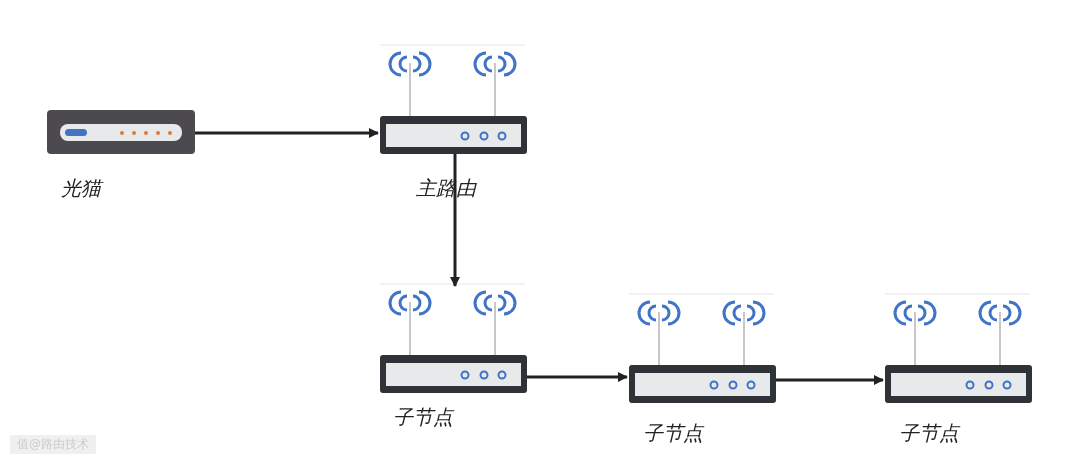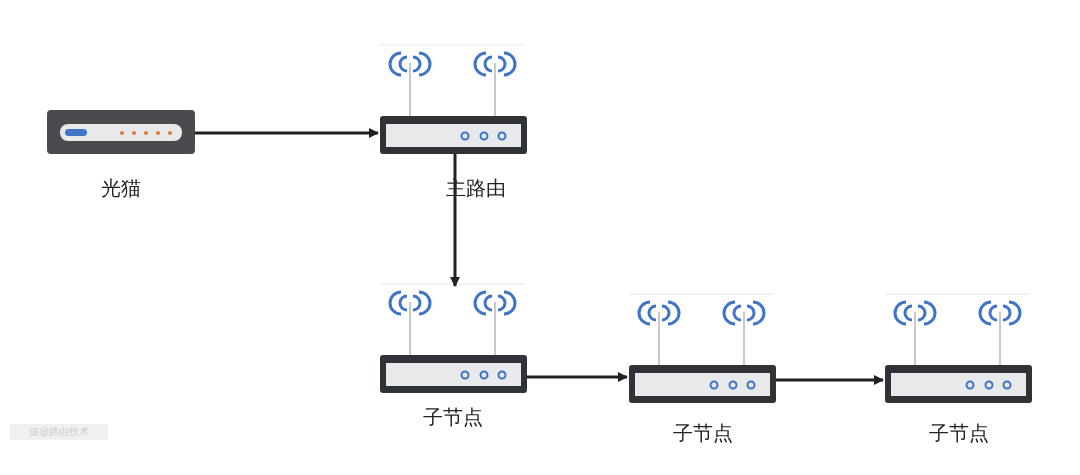--- a/index.html
+++ b/index.html
@@ -1,19 +1,19 @@
 <!DOCTYPE html>
 <html><head>
 <meta charset="utf-8">
 <style>
   html,body{margin:0;padding:0;background:#fff;}
   body{width:1080px;height:475px;position:relative;overflow:hidden;font-family:"DejaVu Sans",sans-serif;}
   svg{position:absolute;left:0;top:0;}
-  .label{position:absolute;font-size:20px;color:#222;text-align:center;width:120px;}
-  .wm{position:absolute;left:10px;top:424px;font-size:10px;color:#ccc;background:#f0f0f0;padding:1px 19px;}
+  .label{position:absolute;font-size:20px;color:#222;width:120px;font-style:italic;}
+  .wm{position:absolute;left:10px;top:435px;font-size:12px;color:#ccc;background:#f0f0f0;padding:1px 7px;}
 </style>
 </head>
 <body>
 
 <svg width="1080" height="475">
   <defs>
     <marker id="ah" markerWidth="10" markerHeight="10" refX="9" refY="5" orient="auto" markerUnits="userSpaceOnUse" viewBox="0 0 10 10">
       <path d="M0,0 L10,5 L0,10 z" fill="#222"></path>
     </marker>
     <g id="router">

